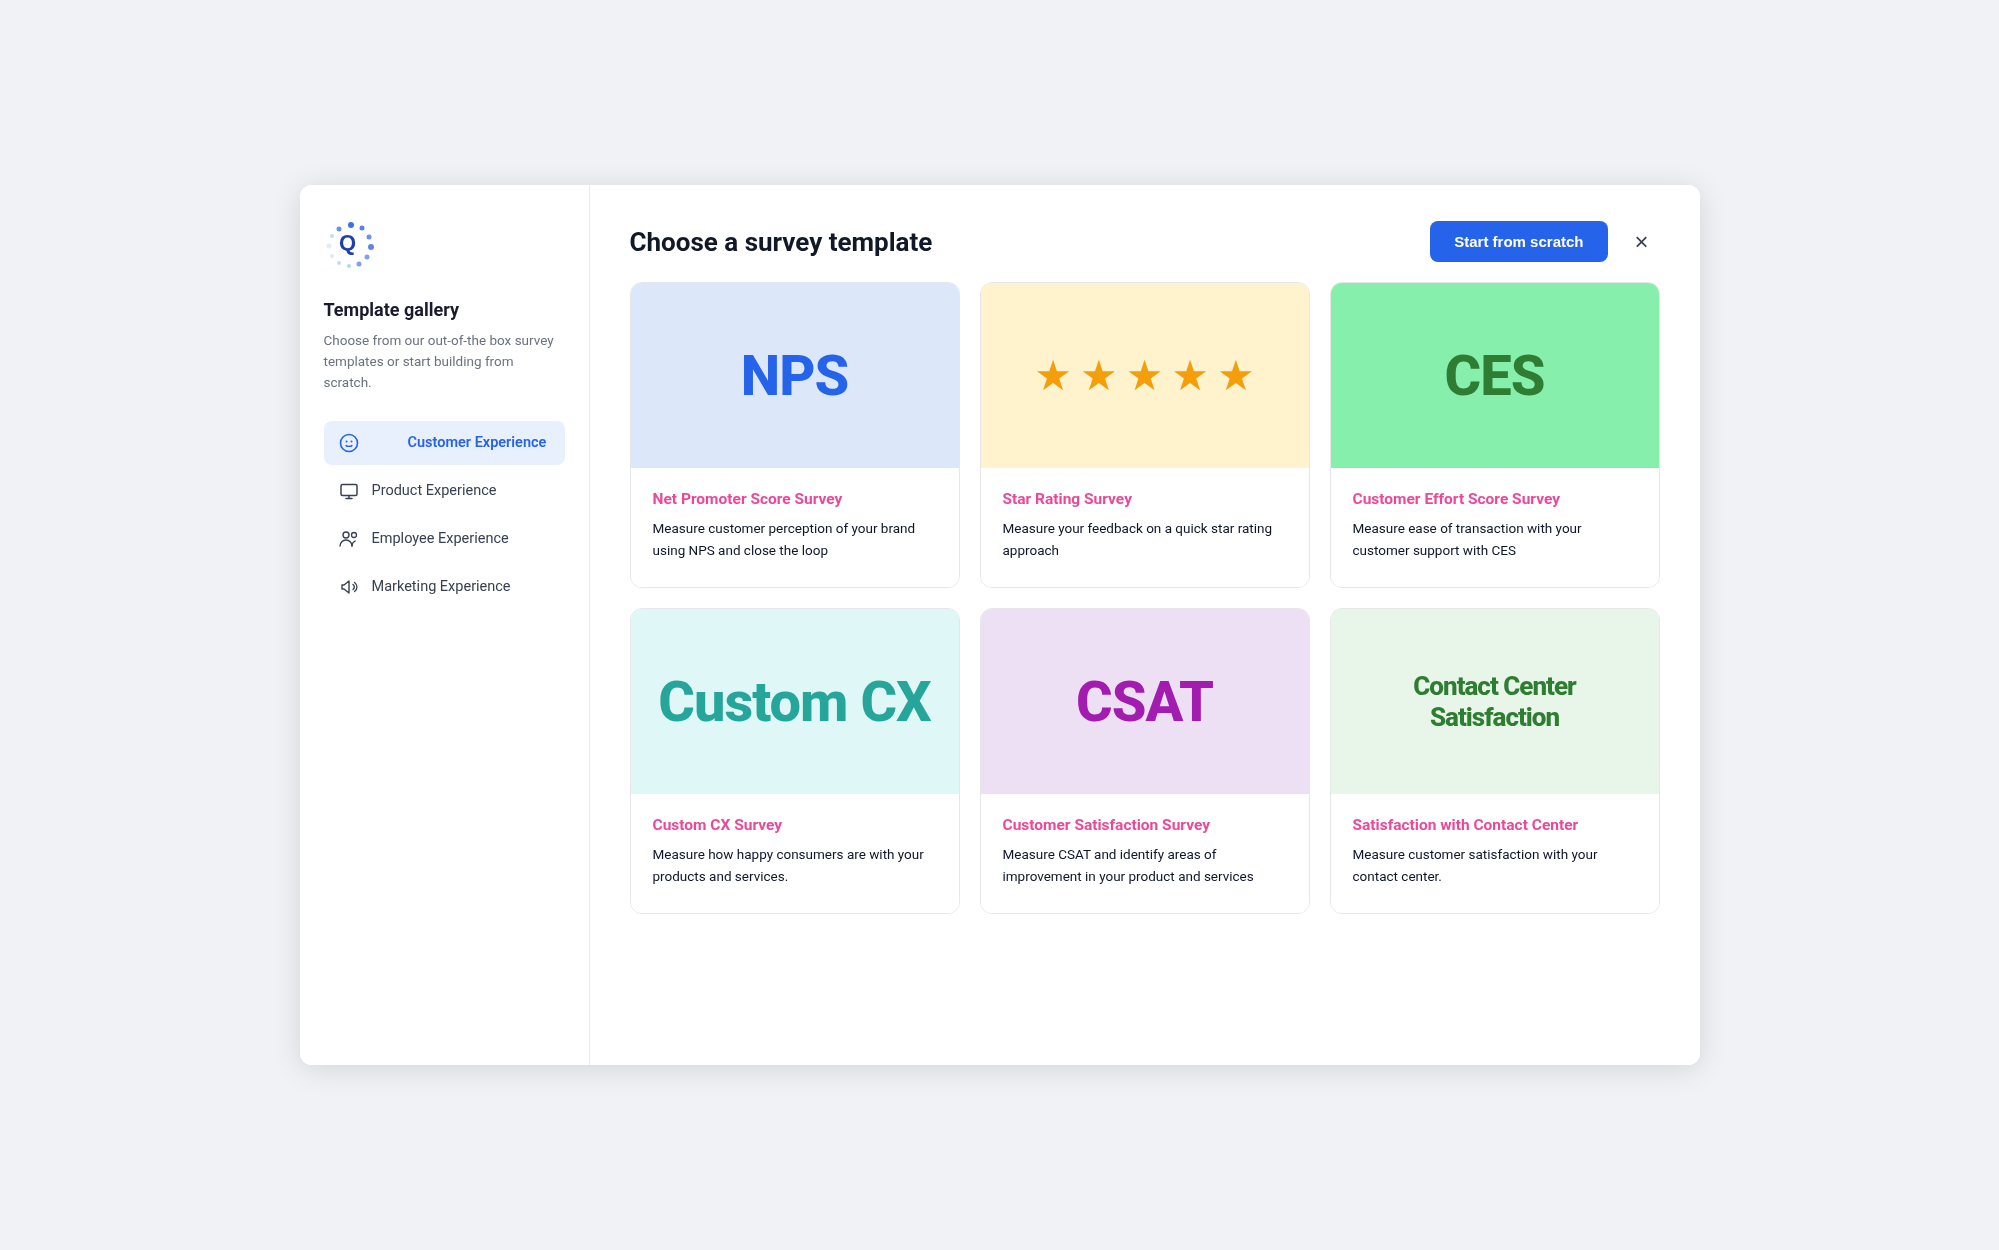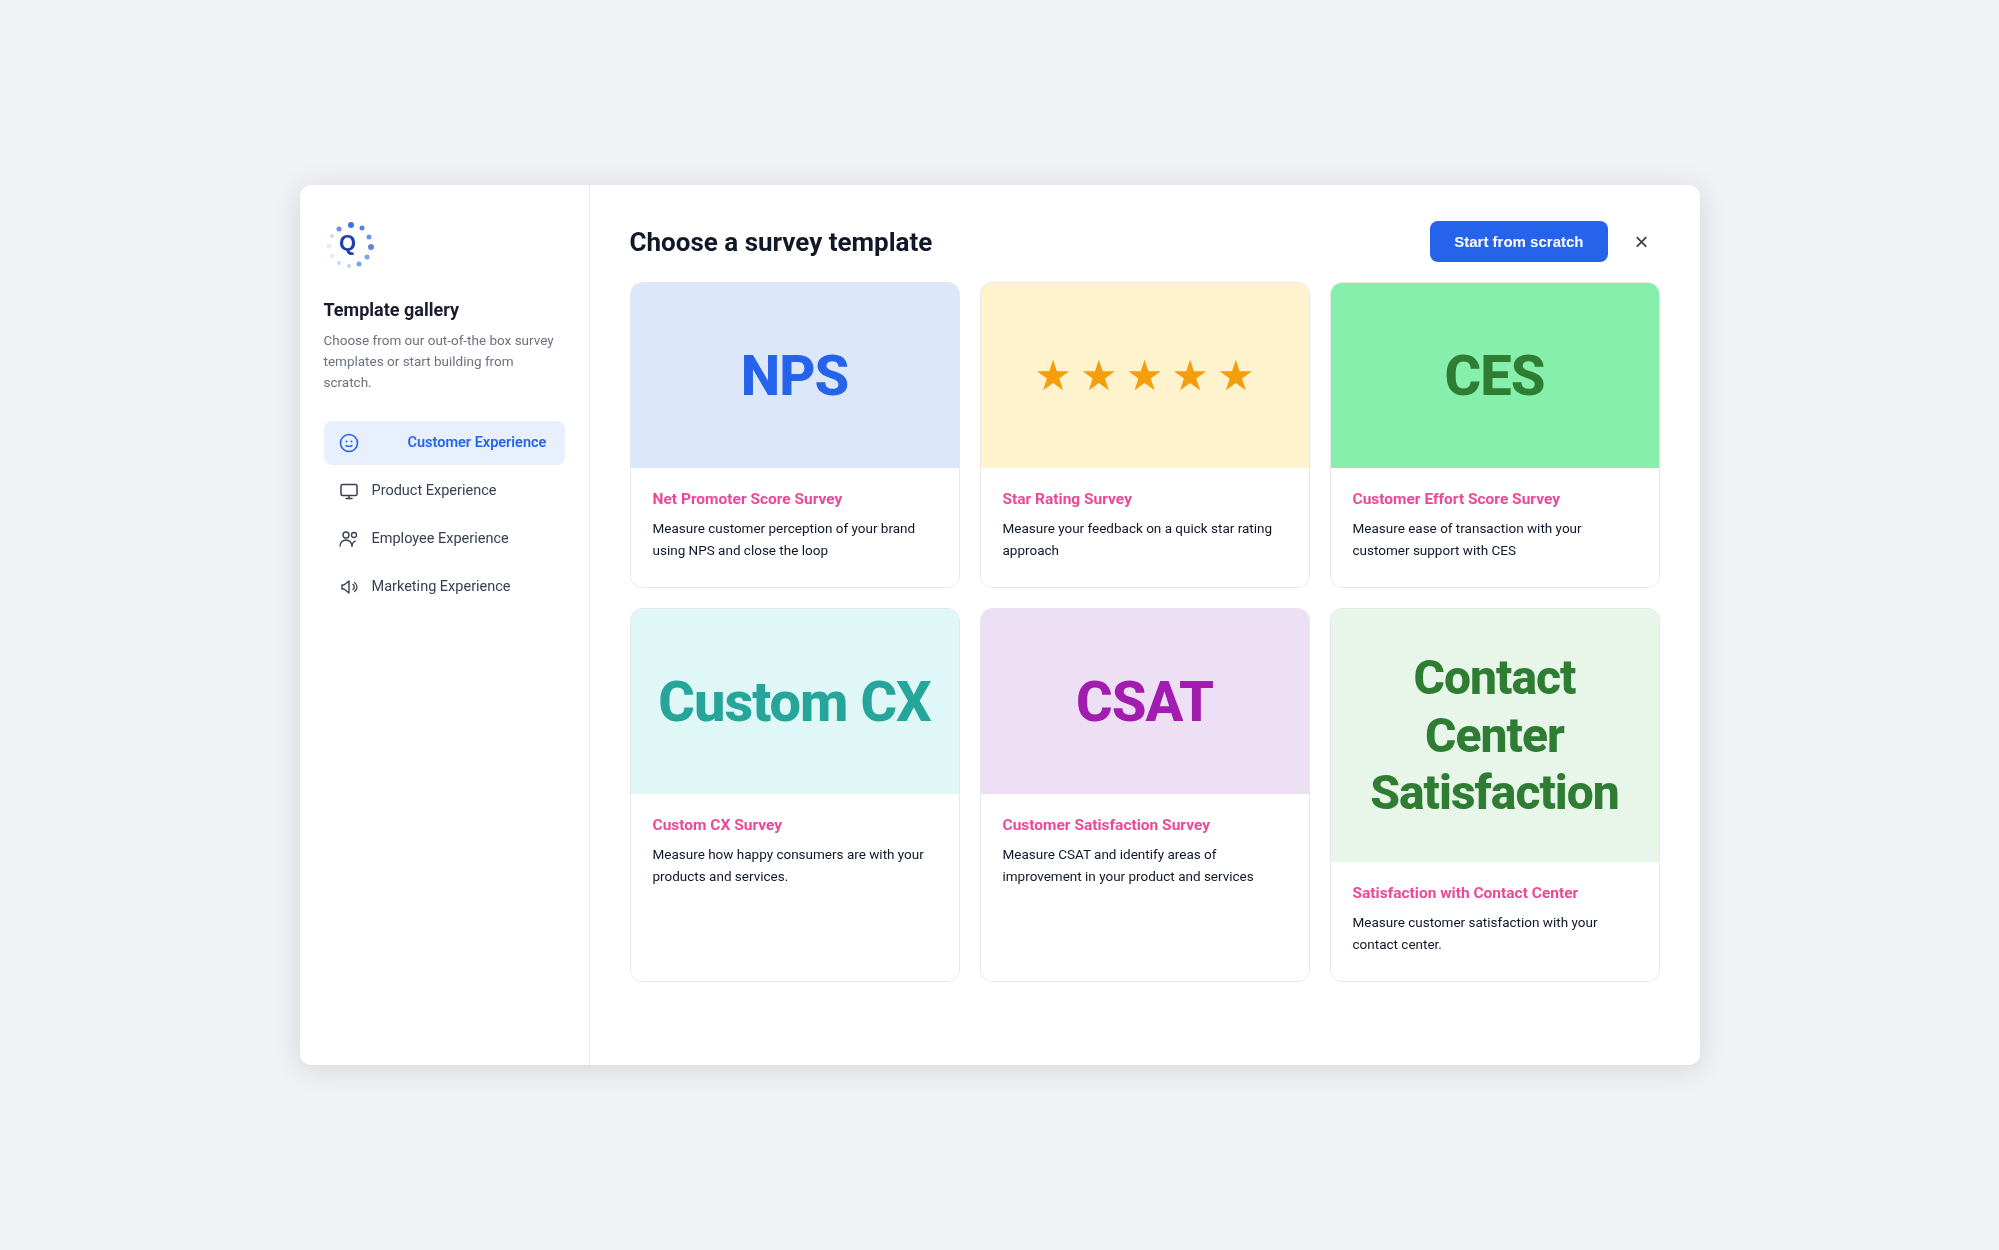--- a/index.html
+++ b/index.html
@@ -153,21 +153,21 @@
     .card-image.cc-bg { background: #e8f5e9; }
     .card-image-text {
       font-size: 56px;
       font-weight: 800;
       letter-spacing: -1px;
     }
     .nps-text { color: #2563eb; }
     .ces-text { color: #2e7d32; }
     .cx-text { color: #26a69a; }
     .csat-text { color: #a21caf; }
-    .cc-text { color: #2e7d32; font-size: 48px; text-align: center; line-height: 1.2; }
+    .cc-text { color: #2e7d32; font-size: 26px; text-align: center; line-height: 1.2; }
     .stars-row {
       display: flex;
       gap: 8px;
     }
     .star {
       font-size: 42px;
       color: #f59e0b;
     }
     .card-body {
       padding: 22px 22px 26px;

